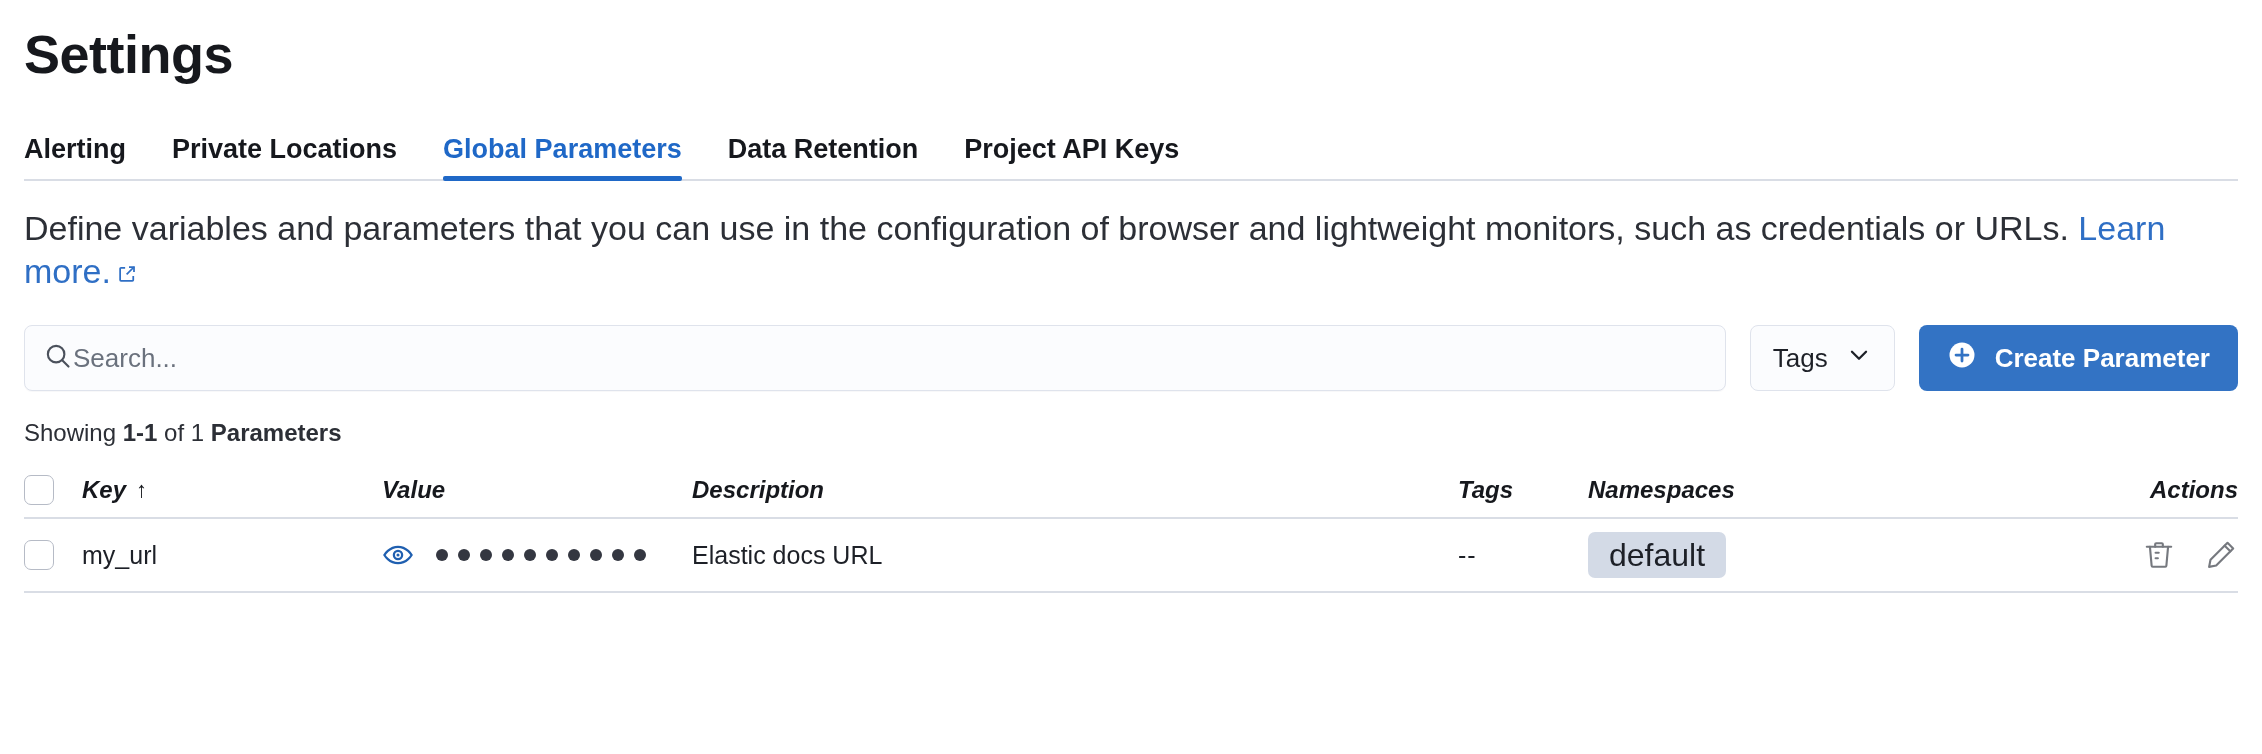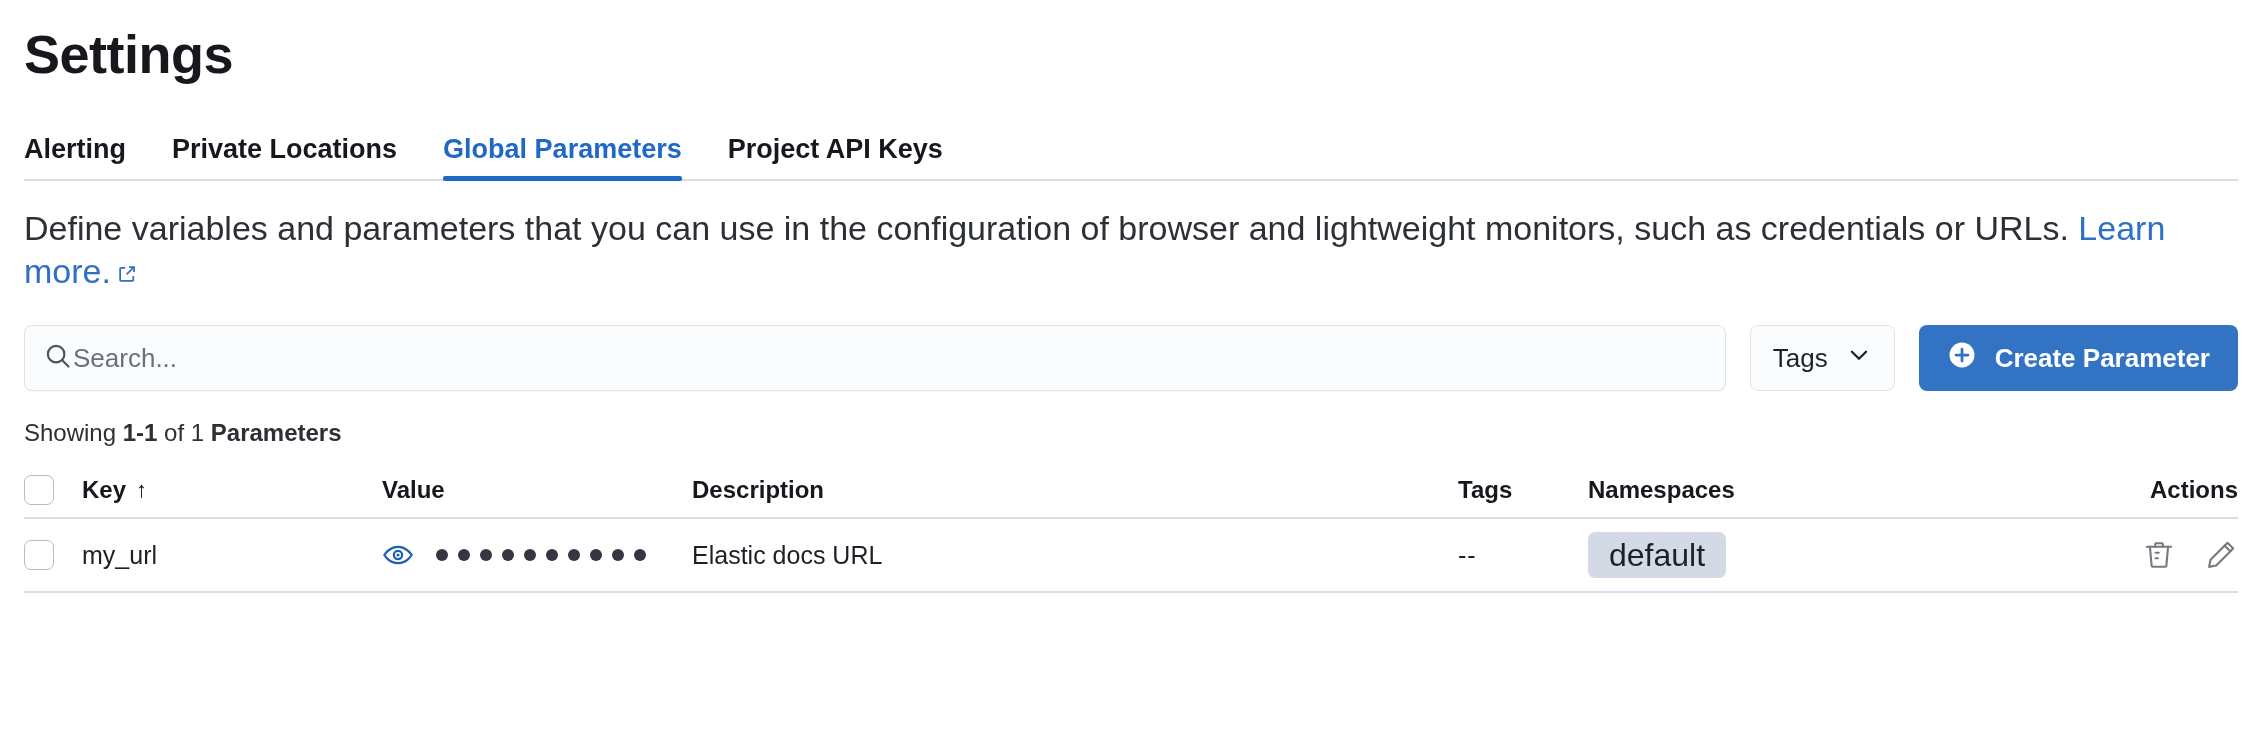--- a/index.html
+++ b/index.html
@@ -144,21 +144,21 @@
   
   .table {
     margin-top: 16px;
     width: 100%;
   }
   .row {
     display: flex;
     align-items: center;
     border-bottom: 2px solid #d9dde5;
   }
-  .row.header { height: 56px; }
+  .row.header { height: 56px; font-style: italic; }
   .row.body { height: 74px; }
 
   .cell { display: flex; align-items: center; }
   .c-check  { width: 58px; flex: none; }
   .c-key    { width: 300px; flex: none; }
   .c-value  { width: 310px; flex: none; }
   .c-desc   { flex: 1 1 auto; min-width: 0; }
   .c-tags   { width: 130px; flex: none; }
   .c-ns     { width: 460px; flex: none; }
   .c-act    { width: 190px; flex: none; justify-content: flex-end; gap: 28px; }
@@ -215,20 +215,21 @@
 <body>
 
 <div class="page">
 
   <h1 class="page-title">Settings</h1>
 
   <nav class="tabs">
     <div class="tab">Alerting</div>
     <div class="tab">Private Locations</div>
     <div class="tab active">Global Parameters</div>
+    <div class="tab">Data Retention</div>
     <div class="tab">Project API Keys</div>
   </nav>
 
   <p class="description">
     <span>Define variables and parameters that you can use in the configuration of browser and lightweight monitors, such as credentials or URLs.</span>
     <a class="link"><span>Learn more.</span></a><span class="ext-icon"><svg width="20" height="20" viewBox="0 0 16 16" fill="none" stroke="#2f6fc5" stroke-width="1.4">
           <path d="M6.5 3H3.2a.7.7 0 0 0-.7.7v9.1c0 .4.3.7.7.7h9.1c.4 0 .7-.3.7-.7V9.5"></path>
           <path d="M9.6 2.4h4v4"></path>
           <path d="M13.6 2.4 7.7 8.3"></path>
         </svg></span>

